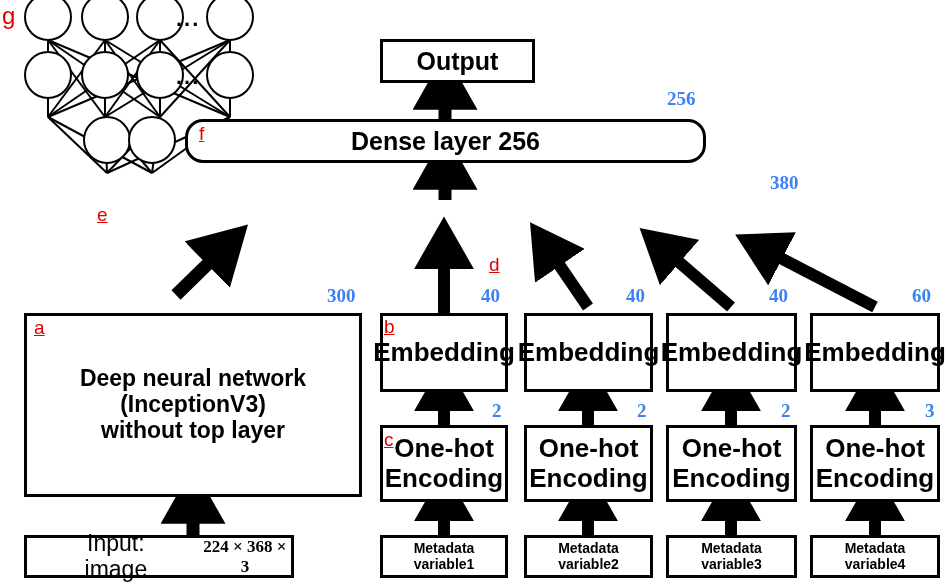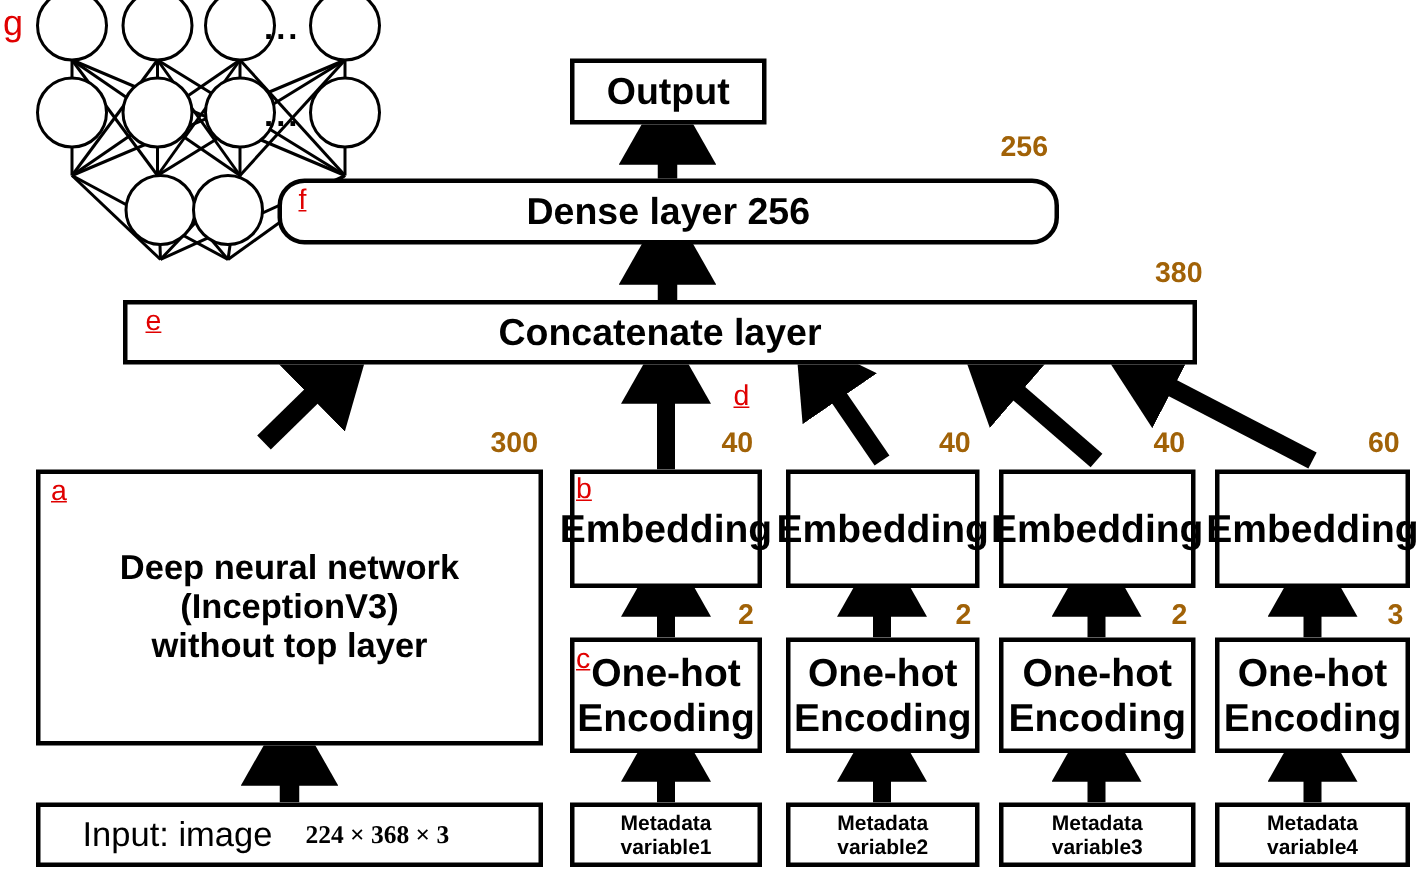--- a/index.html
+++ b/index.html
@@ -24,24 +24,24 @@
     align-items: center;
     justify-content: center;
     text-align: center;
     color: #000000;
     font-weight: bold;
     line-height: 1.12;
     z-index: 3;
   }
   .dim-label {
     position: absolute;
-    font-family: Liberation Sans, sans-serif;
+    font-family: Liberation Serif, serif;
     font-weight: bold;
     font-size: 19px;
-    color: #a16207;
+    color: #3b82f6;
     z-index: 4;
     white-space: nowrap;
   }
   .red-tag {
     position: absolute;
     font-family: "Liberation Sans", sans-serif;
     font-size: 19px;
     font-weight: normal;
     color: #e00000;
     text-decoration: underline;
@@ -166,47 +166,44 @@
       <line x1="731" y1="535" x2="731" y2="502" stroke-width="12"></line>
       <line x1="731" y1="425" x2="731" y2="392" stroke-width="12"></line>
       <line x1="731" y1="307" x2="665" y2="250" stroke-width="12"></line>
 
       <line x1="875" y1="535" x2="875" y2="502" stroke-width="12"></line>
       <line x1="875" y1="425" x2="875" y2="392" stroke-width="12"></line>
       <line x1="875" y1="307" x2="765" y2="250" stroke-width="12"></line>
     </g>
   </svg>
 
-  <div class="box box-title-lg" style="left:380px; top:39px; width:131px; height:44px;">
+  <div class="box box-title-lg" style="left:380px; top:39px; width:155px; height:44px;">
     <span>Output</span>
   </div>
 
   <div class="dim-label" style="left:667px; top:88px;">256</div>
   <div class="box box-title-lg" style="left:185px; top:119px; width:521px; height:44px;border-radius:18px;">
     <span>Dense layer 256</span>
   </div>
   <div class="red-tag" style="left:199px; top:124px;">f</div>
 
   <div class="dim-label" style="left:770px; top:172px;">380</div>
-  <div class="box box-title-lg" style="left:82px; top:200px; width:716px; height:43px;">
-    <span>Concatenate layer</span>
-  </div>
   <div class="red-tag" style="left:97px; top:205px;">e</div>
 
   <div class="red-tag" style="left:489px; top:255px;">d</div>
 
   <div class="dim-label" style="left:327px; top:285px;">300</div>
   <div class="box box-title-md" style="left:24px; top:313px; width:338px; height:184px; flex-direction:column;">
     <span>Deep neural network</span>
     <span>(InceptionV3)</span>
     <span>without top layer</span>
   </div>
   <div class="red-tag" style="left:34px; top:318px;">a</div>
 
-  <div class="box input-box" style="left:24px; top:535px; width:338px; height:43px;">
+  <div class="box input-box" style="left:24px; top:535px; width:270px; height:43px;">
     <span>Input: image</span>
     <span class="input-dims">224 × 368 × 3</span>
   </div>
 
   <div class="dim-label" style="left:481px; top:285px;">40</div>
   <div class="box box-title-sm" style="left:380px; top:313px; width:128px; height:79px;">
     <span>Embedding</span>
   </div>
   <div class="red-tag" style="left:384px; top:317px;">b</div>
 

